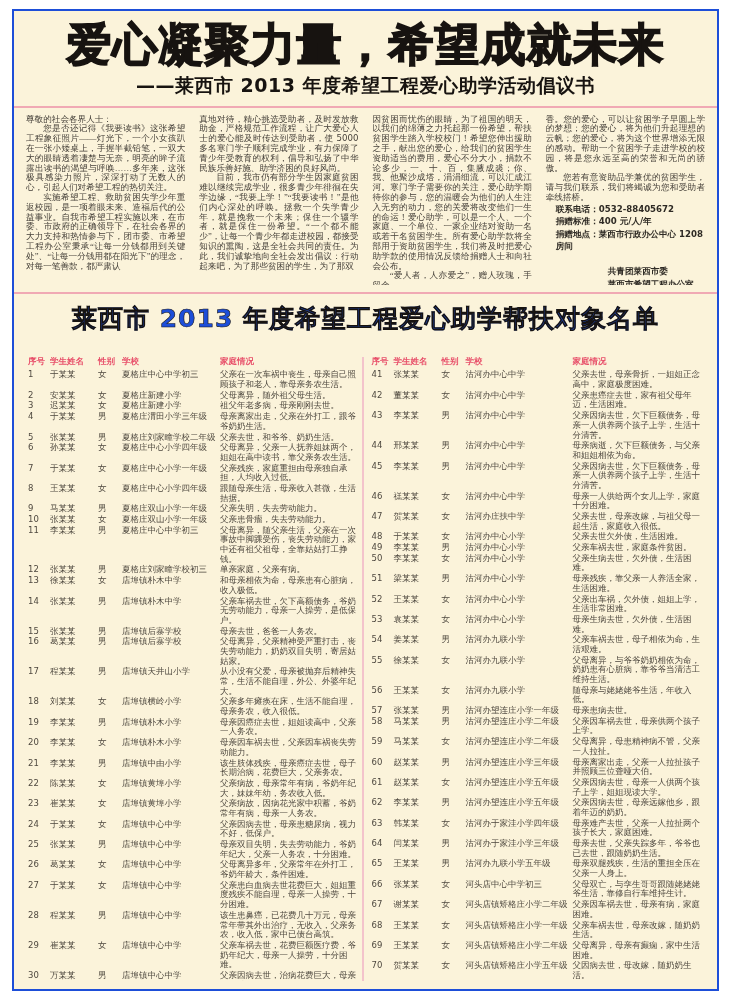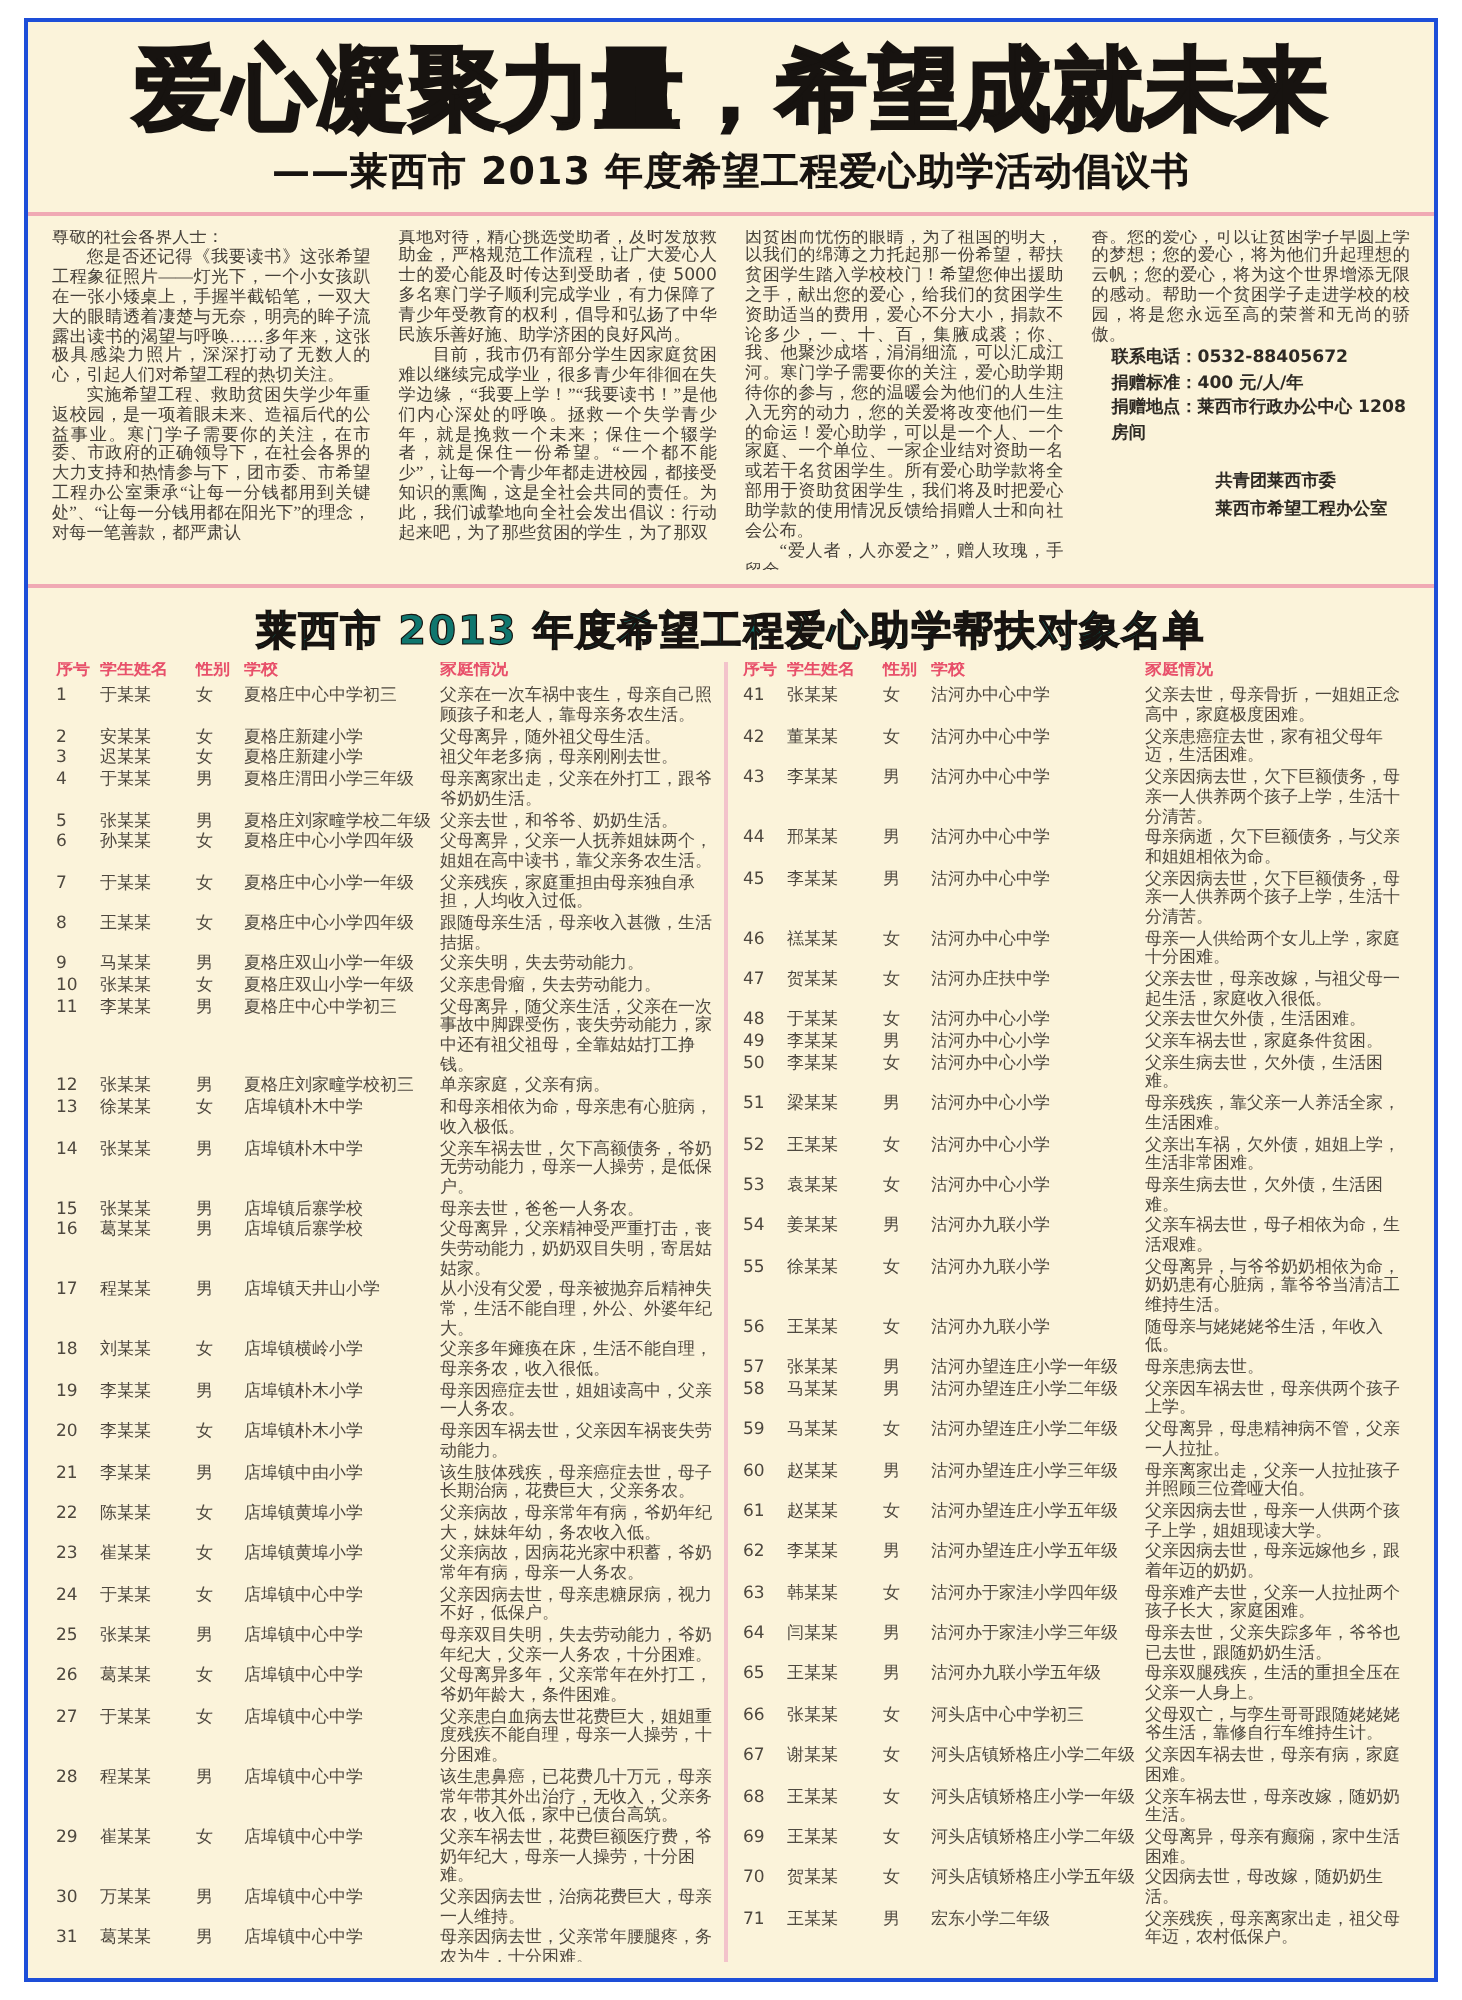--- a/index.html
+++ b/index.html
@@ -20,22 +20,22 @@
   .proposal { display:flex; gap:14px; margin-top:7px; height:170px; overflow:hidden;
               font-size:8.6px; line-height:1.14; color:#46413a; text-align:justify; }
   .pcol { flex:1; min-width:0; }
   .para { margin:0; }
   .para.indent { text-indent:2em;font-family:Liberation Serif, serif; }
   .para.contact { font-weight:bold; color:#2e2a24; margin-left:10px; text-align:left; line-height:1.45; }
   .para.sign { font-weight:bold; color:#2e2a24; margin-left:62px; text-align:left; line-height:1.55; }
   .para.contact + .para.sign { margin-top:12px; }
 
   
-  .roster-title { font-size:20px; font-weight:900; text-align:center; color:#0f766e;
-                  margin:8px 0 2px; letter-spacing:1px; -webkit-text-stroke:.6px #171310; }
+  .roster-title { font-size:25px; font-weight:900; text-align:center; color:#1d4ed8;
+                  margin:8px 0 22px; letter-spacing:1px; -webkit-text-stroke:.6px #171310; }
   .roster { flex:1; display:flex; overflow:hidden; }
   .half { flex:1; min-width:0; padding:0 2px; }
   .half.right { border-left:2px solid #f3c3cb; padding-left:8px; }
   .trow { display:grid; grid-template-columns:18px 44px 20px 94px 1fr; column-gap:4px;
           font-size:8.5px; line-height:1.14; color:#4e483f; margin-bottom:1px; }
   .half.right .trow { grid-template-columns:18px 44px 20px 103px 1fr; }
   .trow.thead { color:#e8506a; font-weight:bold; margin-bottom:4px; }
 </style>
 </head>
 <body>
@@ -47,32 +47,33 @@
       <div class="headline">爱心凝聚力量，希望成就未来</div>
       <div class="subtitle">——莱西市 2013 年度希望工程爱心助学活动倡议书</div>
     </div>
 
     <div class="rule"></div>
 
     <div class="proposal">
         <div class="pcol">
           <p class="para">尊敬的社会各界人士：</p>
           <p class="para indent">您是否还记得《我要读书》这张希望工程象征照片——灯光下，一个小女孩趴在一张小矮桌上，手握半截铅笔，一双大大的眼睛透着凄楚与无奈，明亮的眸子流露出读书的渴望与呼唤……多年来，这张极具感染力照片，深深打动了无数人的心，引起人们对希望工程的热切关注。</p>
-          <p class="para indent">实施希望工程、救助贫困失学少年重返校园，是一项着眼未来、造福后代的公益事业。寒门学子需要你的关注，在市委、市政府的正确领导下，在社会各界的大力支持和热情参与下，团市委、市希望工程办公室秉承“让每一分钱都用到关键处”、“让每一分钱用都在阳光下”的理念，对每一笔善款，都严肃认</p>
+          <p class="para indent">实施希望工程、救助贫困失学少年重返校园，是一项着眼未来、造福后代的公益事业。自我市希望工程实施以来，在市委、市政府的正确领导下，在社会各界的大力支持和热情参与下，团市委、市希望工程办公室秉承“让每一分钱都用到关键处”、“让每一分钱用都在阳光下”的理念，对每一笔善款，都严肃认</p>
         </div>
         <div class="pcol">
           <p class="para">真地对待，精心挑选受助者，及时发放救助金，严格规范工作流程，让广大爱心人士的爱心能及时传达到受助者，使 5000 多名寒门学子顺利完成学业，有力保障了青少年受教育的权利，倡导和弘扬了中华民族乐善好施、助学济困的良好风尚。</p>
           <p class="para indent">目前，我市仍有部分学生因家庭贫困难以继续完成学业，很多青少年徘徊在失学边缘，“我要上学！”“我要读书！”是他们内心深处的呼唤。拯救一个失学青少年，就是挽救一个未来；保住一个辍学者，就是保住一份希望。“一个都不能少”，让每一个青少年都走进校园，都接受知识的熏陶，这是全社会共同的责任。为此，我们诚挚地向全社会发出倡议：行动起来吧，为了那些贫困的学生，为了那双</p>
         </div>
         <div class="pcol">
           <p class="para">因贫困而忧伤的眼睛，为了祖国的明天，以我们的绵薄之力托起那一份希望，帮扶贫困学生踏入学校校门！希望您伸出援助之手，献出您的爱心，给我们的贫困学生资助适当的费用，爱心不分大小，捐款不论多少，一、十、百，集腋成裘；你、我、他聚沙成塔，涓涓细流，可以汇成江河。寒门学子需要你的关注，爱心助学期待你的参与，您的温暖会为他们的人生注入无穷的动力，您的关爱将改变他们一生的命运！爱心助学，可以是一个人、一个家庭、一个单位、一家企业结对资助一名或若干名贫困学生。所有爱心助学款将全部用于资助贫困学生，我们将及时把爱心助学款的使用情况反馈给捐赠人士和向社会公布。</p>
           <p class="para indent">“爱人者，人亦爱之”，赠人玫瑰，手留余</p>
         </div>
         <div class="pcol">
           <p class="para">香。您的爱心，可以让贫困学子早圆上学的梦想；您的爱心，将为他们升起理想的云帆；您的爱心，将为这个世界增添无限的感动。帮助一个贫困学子走进学校的校园，将是您永远至高的荣誉和无尚的骄傲。</p>
+          <p class="para indent">您若有意资助品学兼优的贫困学生，请与我们联系，我们将竭诚为您和受助者牵线搭桥。</p>
           <p class="para contact">联系电话：0532-88405672</p>
           <p class="para contact">捐赠标准：400 元/人/年</p>
           <p class="para contact">捐赠地点：莱西市行政办公中心 1208 房间</p>
           <p class="para sign">共青团莱西市委</p>
           <p class="para sign">莱西市希望工程办公室</p>
         </div>
       </div>
 
     <div class="rule"></div>
 

